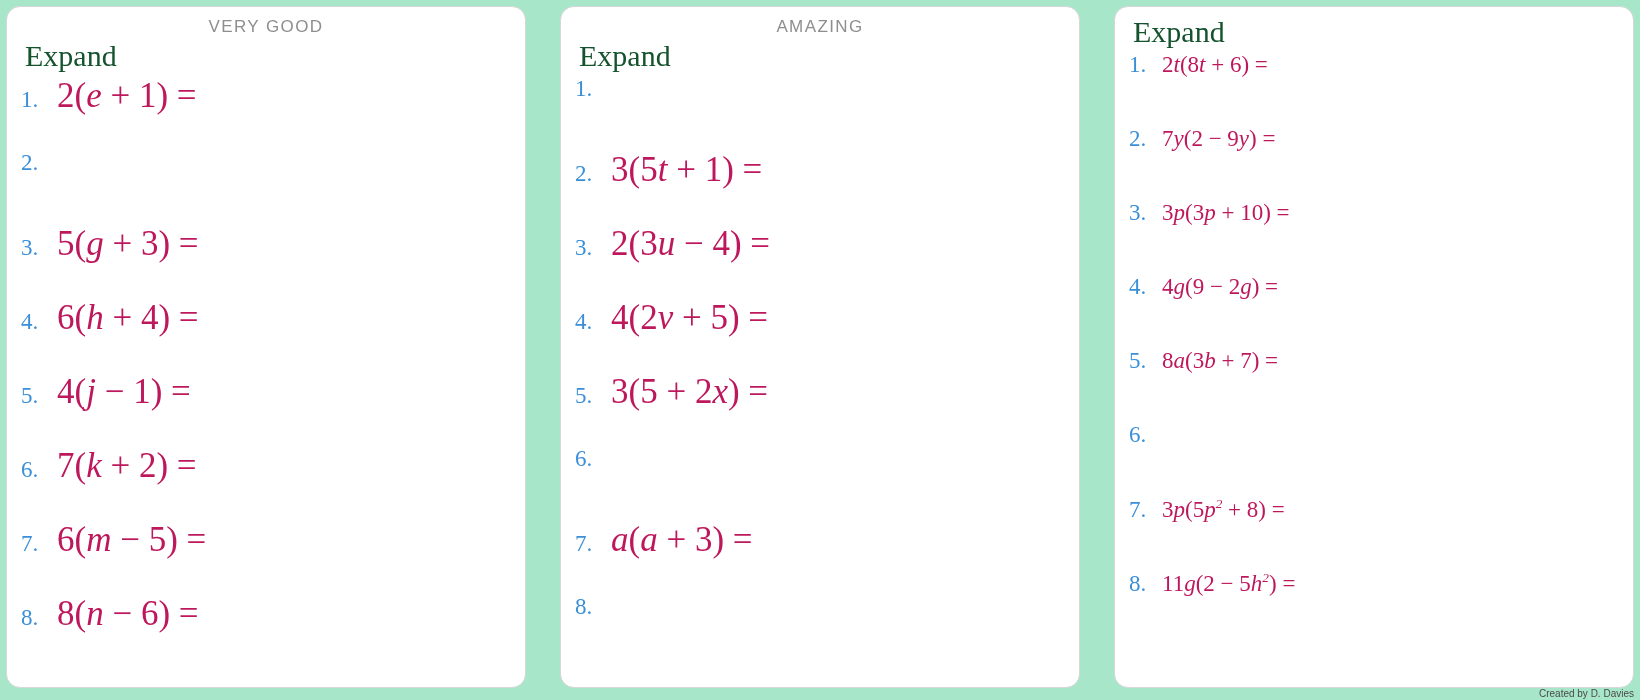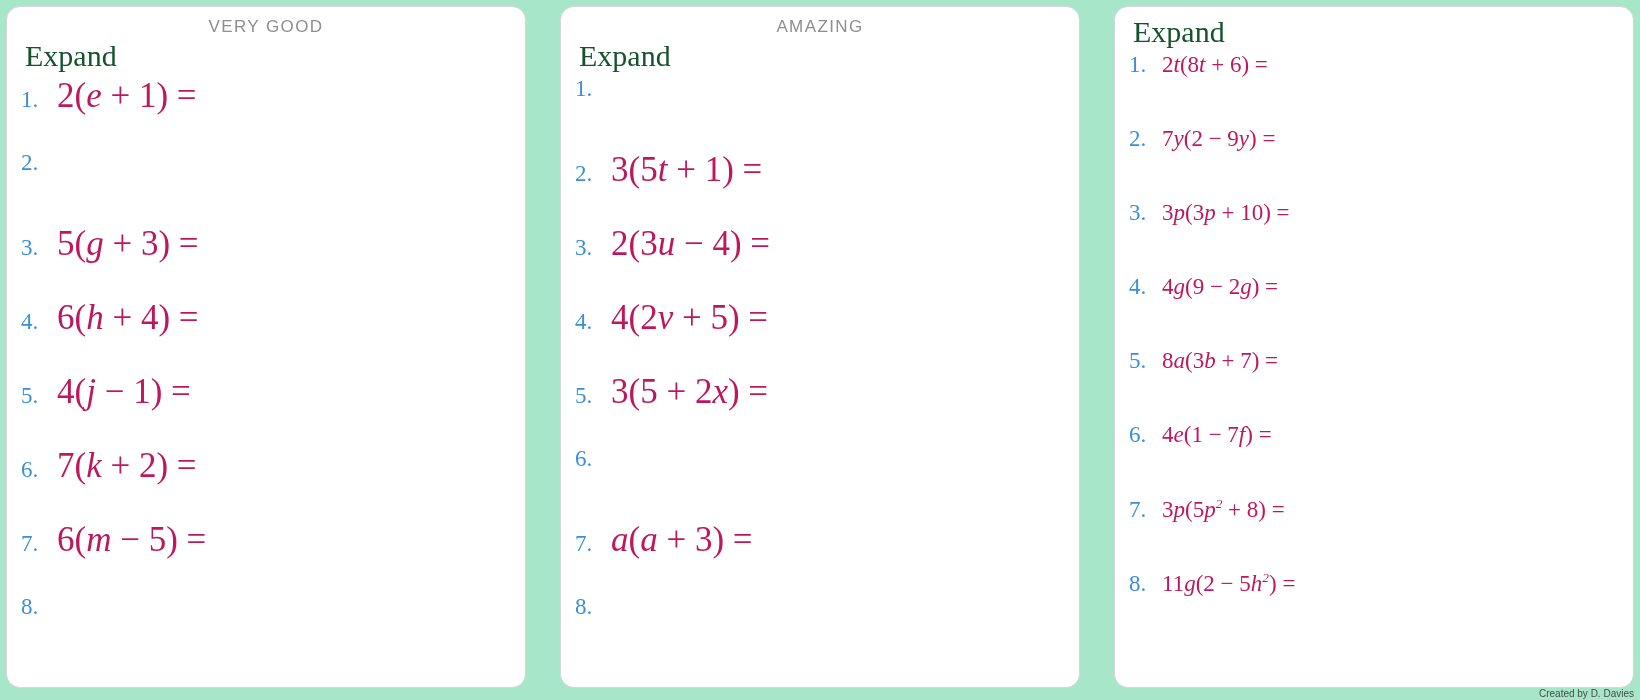--- a/index.html
+++ b/index.html
@@ -129,20 +129,21 @@
       <li class="qitem">
         <span class="qnum">6.</span>
         <span class="qtext">7(<i>k</i> + 2) =</span>
       </li>
       <li class="qitem">
         <span class="qnum">7.</span>
         <span class="qtext">6(<i>m</i> − 5) =</span>
       </li>
       <li class="qitem">
         <span class="qnum">8.</span>
+        <span class="qtext">8(<i>n</i> − 6) =</span>
       </li>
     </ul>
   </div>
 
   <div class="card card-2">
     <div class="card-title">AMAZING</div>
     <div class="instruction">Expand</div>
     <ul class="qlist">
       <li class="qitem">
         <span class="qnum">1.</span>
@@ -194,21 +195,20 @@
       <li class="qitem">
         <span class="qnum">4.</span>
         <span class="qtext">4<i>g</i>(9 − 2<i>g</i>) =</span>
       </li>
       <li class="qitem">
         <span class="qnum">5.</span>
         <span class="qtext">8<i>a</i>(3<i>b</i> + 7) =</span>
       </li>
       <li class="qitem">
         <span class="qnum">6.</span>
-        <span class="qtext">4<i>e</i>(1 − 7<i>f</i>) =</span>
       </li>
       <li class="qitem">
         <span class="qnum">7.</span>
         <span class="qtext">3<i>p</i>(5<i>p</i><sup>2</sup> + 8) =</span>
       </li>
       <li class="qitem">
         <span class="qnum">8.</span>
         <span class="qtext">11<i>g</i>(2 − 5<i>h</i><sup>2</sup>) =</span>
       </li>
     </ul>

